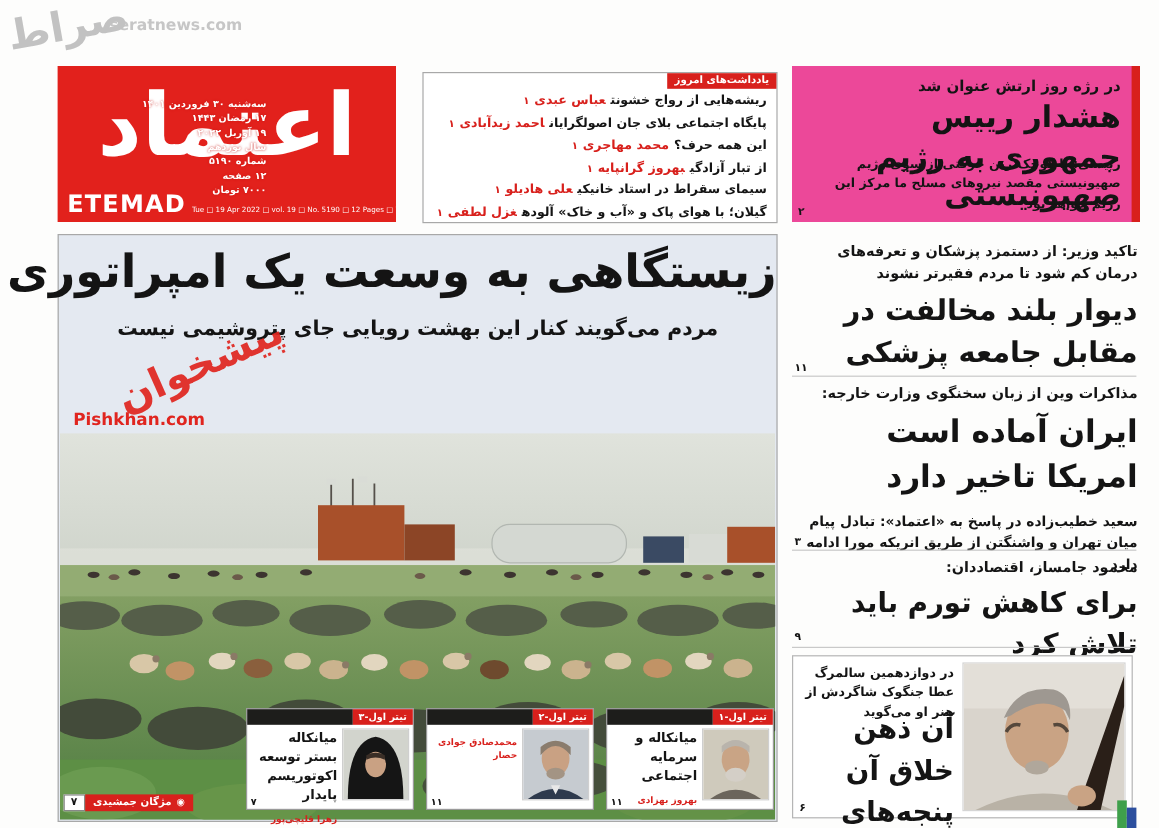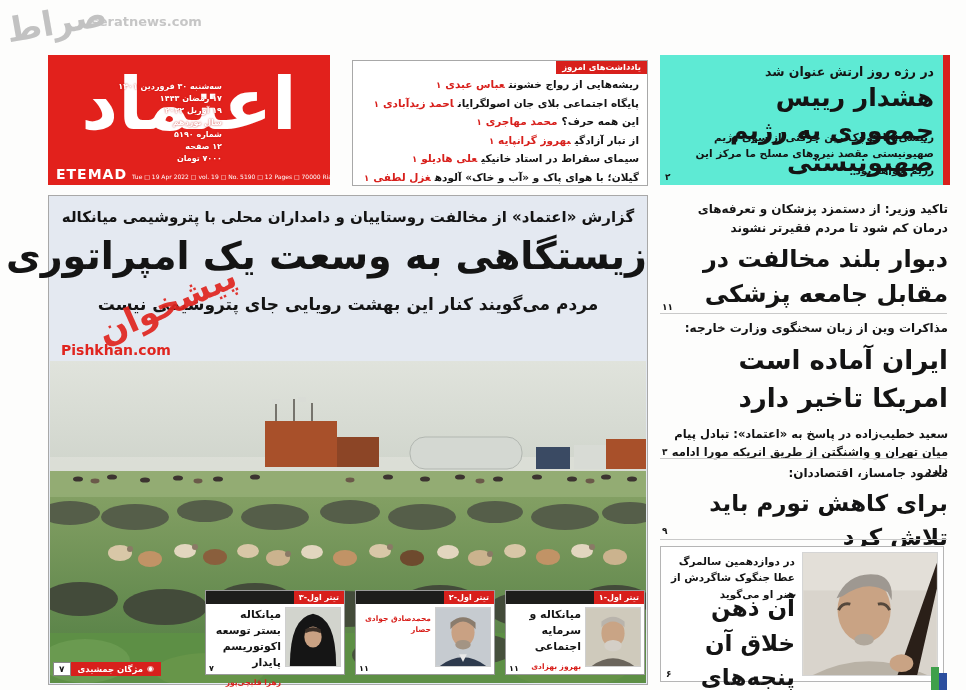--- a/index.html
+++ b/index.html
@@ -9,34 +9,34 @@
   
   .site-wm { position:absolute; left:6px; top:2px; z-index:5; color:#bdbdbd; }
   .site-wm .wm-logo { display:inline-block; font-size:34px; font-weight:bold; transform:rotate(-10deg); color:#c2c2c2; }
   .site-wm .wm-site { font-size:13px; font-weight:bold; color:#c6c6c6; margin-left:-16px; vertical-align:8px; }
 
   
   .masthead { position:absolute; left:48px; top:55px; width:282px; height:130px; background:#e2211c; color:#fff; overflow:hidden; }
   .mh-logo { position:absolute; left:0; right:0; top:-6px; height:110px; text-align:center; font-size:72px; font-weight:bold; line-height:110px; letter-spacing:-2px; }
   .mh-dates { position:absolute; left:62px; top:26px; width:112px; direction:rtl; text-align:right; font-size:8px; font-weight:bold; line-height:1.5; z-index:2; text-shadow:0 0 2px rgba(200,20,16,.9); }
   .mh-bottom { position:absolute; left:8px; right:4px; bottom:3px; display:flex; align-items:baseline; gap:5px; z-index:2; }
-  .mh-latin { font-size:14px; font-weight:bold; letter-spacing:1px; }
+  .mh-latin { font-size:20px; font-weight:bold; letter-spacing:1px; }
   .mh-strip { font-size:6px; white-space:nowrap; letter-spacing:0; }
 
   
   .notes-box { position:absolute; left:352px; top:60px; width:296px; height:126px; background:#fff; border:1px solid #a8a8a8; }
   .notes-label { position:absolute; top:0; right:0; background:#d8201c; color:#fff; font-size:8.5px; font-weight:bold; padding:1px 6px 2px; direction:rtl; }
   .notes-list { position:absolute; top:15px; right:8px; left:6px; direction:rtl; text-align:right; }
   .note-row { font-size:10.5px; font-weight:bold; line-height:17.5px; white-space:nowrap; overflow:hidden;text-align:right; }
   .note-title { color:#141414; }
   .note-author { color:#d8201c; margin-right:4px; }
   .note-page { color:#d8201c; font-size:8.5px; margin-right:4px; }
 
   
-  .lead-box { position:absolute; left:660px; top:55px; width:290px; height:130px; background:#5eead4; direction:rtl; }
+  .lead-box { position:absolute; left:660px; top:55px; width:290px; height:130px; background:#ec4899; direction:rtl; }
   .lead-redbar { position:absolute; left:auto; right:0; top:0; bottom:0; width:7px; background:#d8201c; }
   .lead-kicker { position:absolute; top:9px; right:16px; left:8px; font-size:12.5px; font-weight:bold; text-align:right; }
   .lead-headline { position:absolute; top:27px; right:16px; left:8px; font-size:25px; font-weight:bold; text-align:right; line-height:1.3; letter-spacing:-0.5px; }
   .lead-sub { position:absolute; bottom:7px; right:16px; left:14px; font-size:10.5px; font-weight:bold; text-align:right; line-height:1.55; }
   .lead-page { position:absolute; left:5px; bottom:3px; font-size:9px; font-weight:bold; }
 
   
   .main-box { position:absolute; left:48px; top:195px; width:600px; height:490px; border:1px solid #a8a8a8; background:#e4e9f1; direction:rtl; }
   .ms-kicker { margin-top:12px; text-align:center; font-size:15px; font-weight:bold; }
   .ms-headline { text-align:center; font-size:38px; font-weight:bold; margin-top:8px; letter-spacing:-1px; white-space:nowrap; }
@@ -131,21 +131,20 @@
 
   <div class="lead-box">
     <div class="lead-redbar"></div>
     <div class="lead-kicker">در رژه روز ارتش عنوان شد</div>
     <div class="lead-headline">هشدار رییس جمهوری به رژیم صهیونیستی</div>
     <div class="lead-sub">رییسی: با کوچک‌ترین حرکتی از سوی رژیم صهیونیستی مقصد نیروهای مسلح ما مرکز این رژیم خواهد بود</div>
     <div class="lead-page">۲</div>
   </div>
 
   <div class="main-box">
-    <div class="ms-kicker">گزارش «اعتماد» از مخالفت روستاییان و دامداران محلی با پتروشیمی میانکاله</div>
     <div class="ms-headline">زیستگاهی به وسعت یک امپراتوری</div>
     <div class="ms-sub">مردم می‌گویند کنار این بهشت رویایی جای پتروشیمی نیست</div>
     <div class="ms-watermark">پیشخوان</div>
     <div class="ms-wm-site">Pishkhan.com</div>
 
     <div class="ms-photo">
       <svg viewBox="0 0 596 322" preserveAspectRatio="none">
         <defs>
           <linearGradient id="sky" x1="0" y1="0" x2="0" y2="1">
             <stop offset="0" stop-color="#e0e3dc"></stop>

